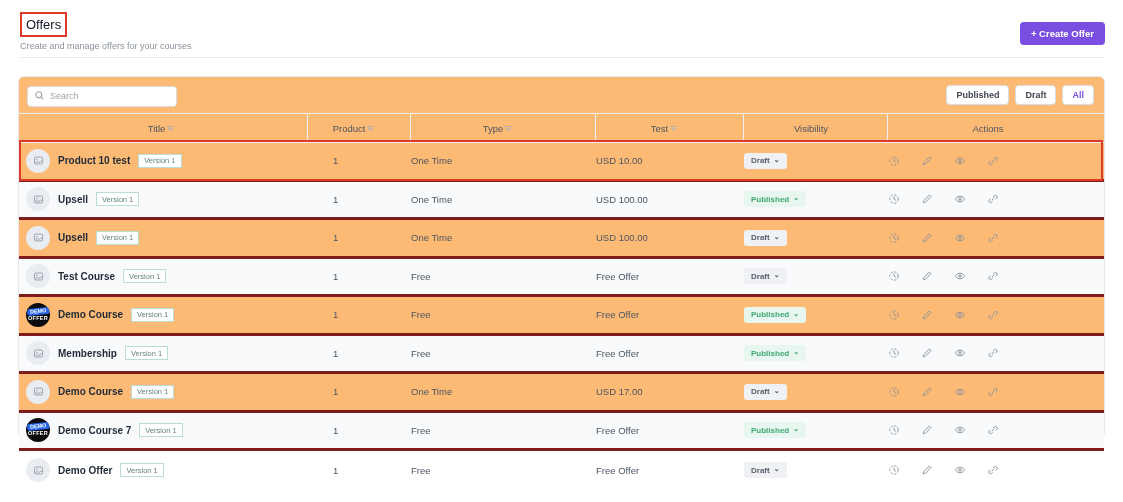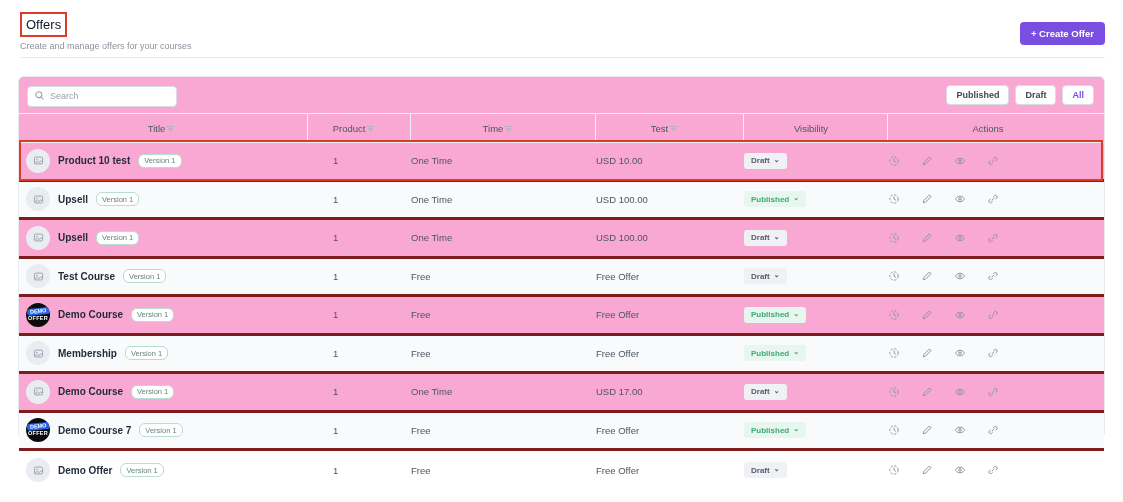--- a/index.html
+++ b/index.html
@@ -11,21 +11,21 @@
   .page-header { position:absolute; left:20px; top:12px; right:18px; }
   .title-wrap { display:inline-block; border:2px solid #dc3b2a; padding:1px 4px 2px 4px; }
   .page-title { font-size:13px; font-weight:normal; color:#111827; }
   .page-subtitle { font-size:9px; color:#8b939e; margin-top:4px; }
   .create-btn { position:absolute; right:0; top:10px; background:#7a4ee0; color:#fff;
     font-size:9.5px; font-weight:bold; border:none; border-radius:4px; padding:6px 11px; cursor:pointer; }
   .header-divider { position:absolute; left:20px; right:18px; top:57px; border-top:1px solid #e8eaee; }
 
   
   .table-card { position:absolute; left:18px; top:76px; width:1087px; height:362px;
-    background:#f9a8d4; border:1px solid #e7e9ed; border-radius:6px; }
+    background:#fdba74; border:1px solid #e7e9ed; border-radius:6px; }
 
   
   .toolbar { position:relative; height:36px; }
   .search-box { position:absolute; left:8px; top:8px; width:150px; height:21px; }
   .search-box input { width:100%; height:100%; border:1px solid #d8dce1; border-radius:4px;
     font-size:9px; color:#374151; padding:0 6px 0 22px; outline:none; font-family:inherit; }
   .search-box input::placeholder { color:#9aa3ad; }
   .search-icon { position:absolute; left:7px; top:5px; width:11px; height:11px; color:#9aa3ad; }
   .filter-group { position:absolute; right:10px; top:8px; display:flex; gap:6px; }
   .filter-btn { background:#fff; border:1px solid #d8dce1; border-radius:4px; font-size:9px;
@@ -43,21 +43,21 @@
 
   
   .trow { height:38.5px; border-bottom:3px solid #7f1d1d; }
   .trow:nth-child(even) { background:#f8fafb; }
   .trow:last-child { border-bottom:none; }
   .cell { font-size:9.5px; color:#4a5563; }
   .cell.products { padding-left:25px; }
   .title-cell { display:flex; align-items:center; gap:8px; }
   .offer-title { font-size:10px; font-weight:bold; color:#1f2937; white-space:nowrap; }
   .version-badge { font-size:7.5px; color:#64847c; border:1px solid #b9ddd2; background:#fff;
-    border-radius:6px; padding:1.5px 5px; white-space:nowrap; }
+    border-radius:0; padding:1.5px 5px; white-space:nowrap; }
 
   
   .avatar { width:24px; height:24px; border-radius:50%; flex:0 0 auto; display:flex;
     align-items:center; justify-content:center; }
   .avatar.placeholder { background:#e9ecf0; color:#9aa3ad; }
   .avatar.demo { background:#0b0b0e; flex-direction:column; gap:0; overflow:hidden; }
   .avatar.demo .l1 { font-size:5.5px; font-weight:bold; color:#fff; background:#2563eb;
     border-radius:5px; padding:0 3px; transform:rotate(-6deg); line-height:7px; }
   .avatar.demo .l2 { font-size:5.5px; font-weight:bold; color:#fff; letter-spacing:.3px; line-height:7px; }
 
@@ -117,21 +117,21 @@
       </div>
       <div class="th">
         <span>Product</span>
         <span class="filter-glyph"><svg viewBox="0 0 16 16" fill="none" stroke="currentColor" stroke-width="1.4" stroke-linecap="round">
             <line x1="3" y1="5" x2="13" y2="5"></line>
             <line x1="5" y1="8.2" x2="11" y2="8.2"></line>
             <line x1="7" y1="11.4" x2="9" y2="11.4"></line>
           </svg></span>
       </div>
       <div class="th">
-        <span>Time</span>
+        <span>Type</span>
         <span class="filter-glyph"><svg viewBox="0 0 16 16" fill="none" stroke="currentColor" stroke-width="1.4" stroke-linecap="round">
             <line x1="3" y1="5" x2="13" y2="5"></line>
             <line x1="5" y1="8.2" x2="11" y2="8.2"></line>
             <line x1="7" y1="11.4" x2="9" y2="11.4"></line>
           </svg></span>
       </div>
       <div class="th">
         <span>Test</span>
         <span class="filter-glyph"><svg viewBox="0 0 16 16" fill="none" stroke="currentColor" stroke-width="1.4" stroke-linecap="round">
             <line x1="3" y1="5" x2="13" y2="5"></line>

